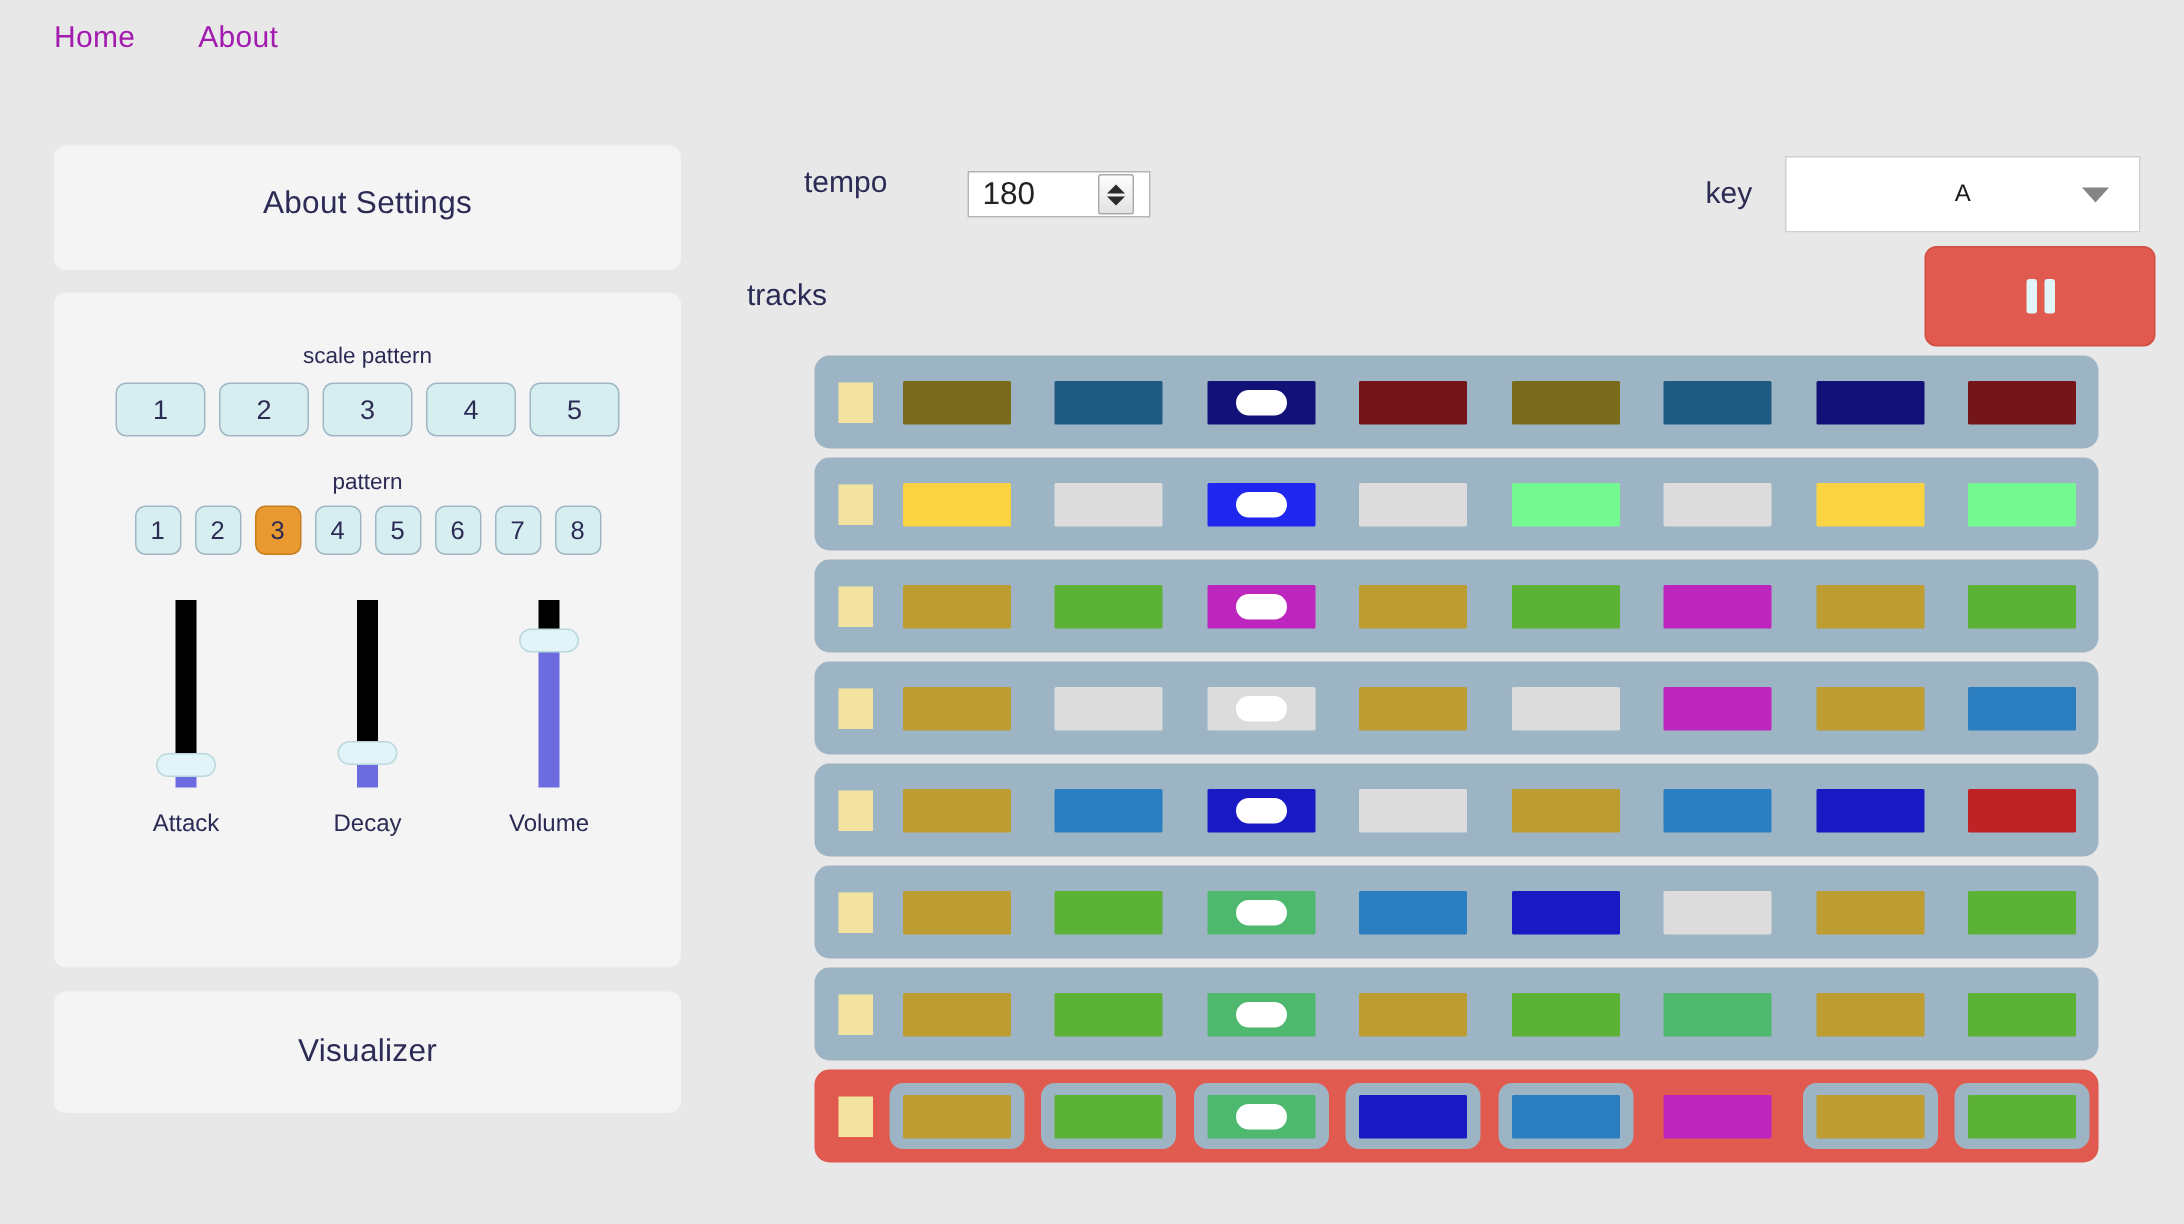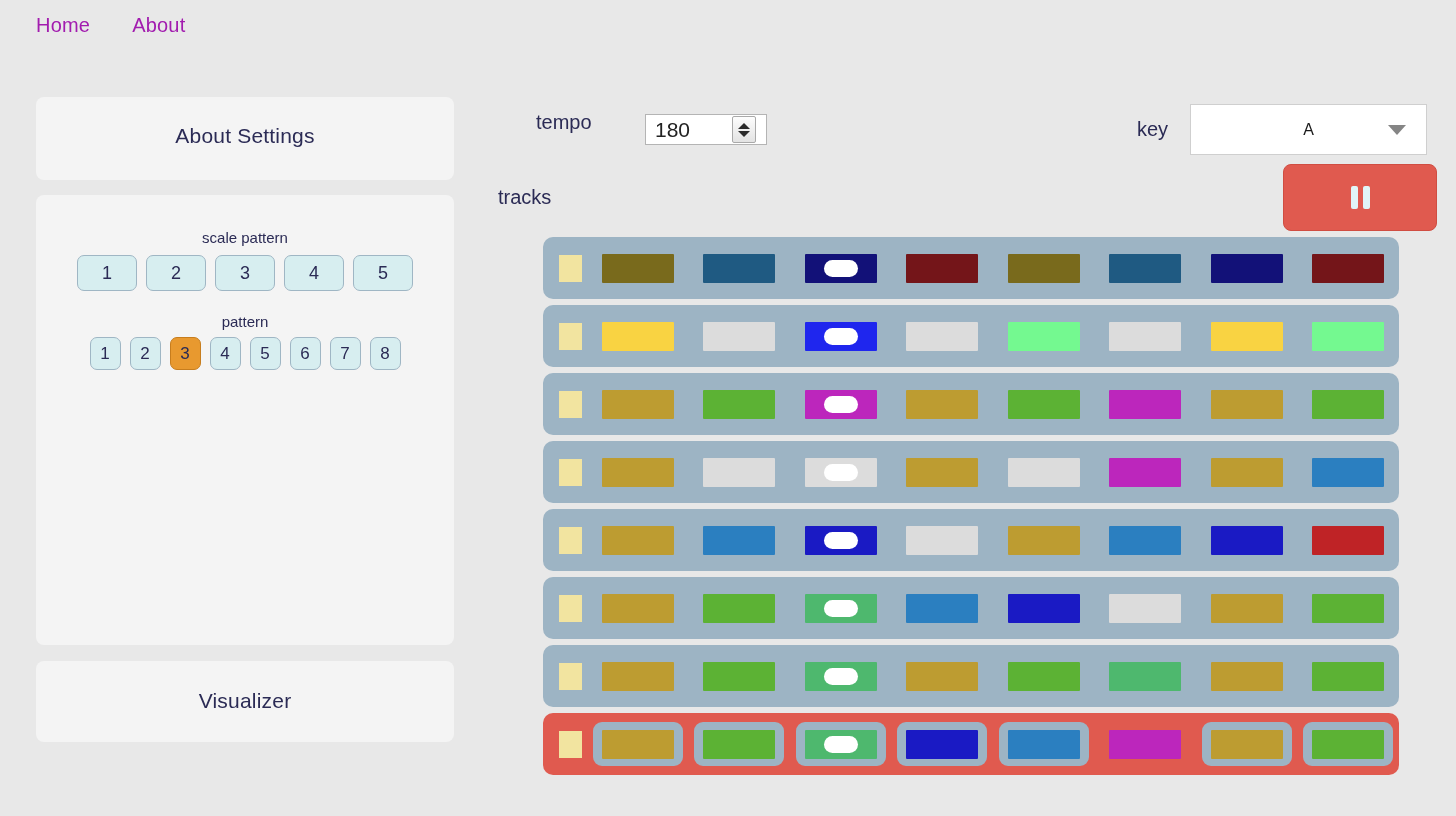--- a/index.html
+++ b/index.html
@@ -212,20 +212,46 @@
           <span>6</span>
         </div>
         <div class="oct-btn">
           <span>7</span>
         </div>
         <div class="oct-btn">
           <span>8</span>
         </div>
       </div>
 
+    <div class="sliders" id="sliders-row">
+        <div class="slider-wrap">
+          <div class="slider-track">
+            <div class="slider-fill-top" style="height: 110px;"></div>
+            <div class="slider-fill-bot" style="height: 15px;"></div>
+            <div class="slider-thumb" style="top: 110px;"></div>
+          </div>
+          <div class="slider-label">Attack</div>
+        </div>
+        <div class="slider-wrap">
+          <div class="slider-track">
+            <div class="slider-fill-top" style="height: 102px;"></div>
+            <div class="slider-fill-bot" style="height: 23px;"></div>
+            <div class="slider-thumb" style="top: 102px;"></div>
+          </div>
+          <div class="slider-label">Decay</div>
+        </div>
+        <div class="slider-wrap">
+          <div class="slider-track">
+            <div class="slider-fill-top" style="height: 27px;"></div>
+            <div class="slider-fill-bot" style="height: 98px;"></div>
+            <div class="slider-thumb" style="top: 27px;"></div>
+          </div>
+          <div class="slider-label">Volume</div>
+        </div>
+      </div>
   </div>
 
   <div class="panel" id="panel-vis">
     <div class="panel-title">Visualizer</div>
   </div>
 
   <div class="ctl-label" id="lbl-tempo">tempo</div>
   <div class="spin">
     <input type="text" value="180" style="">
     <div class="spin-btns">

